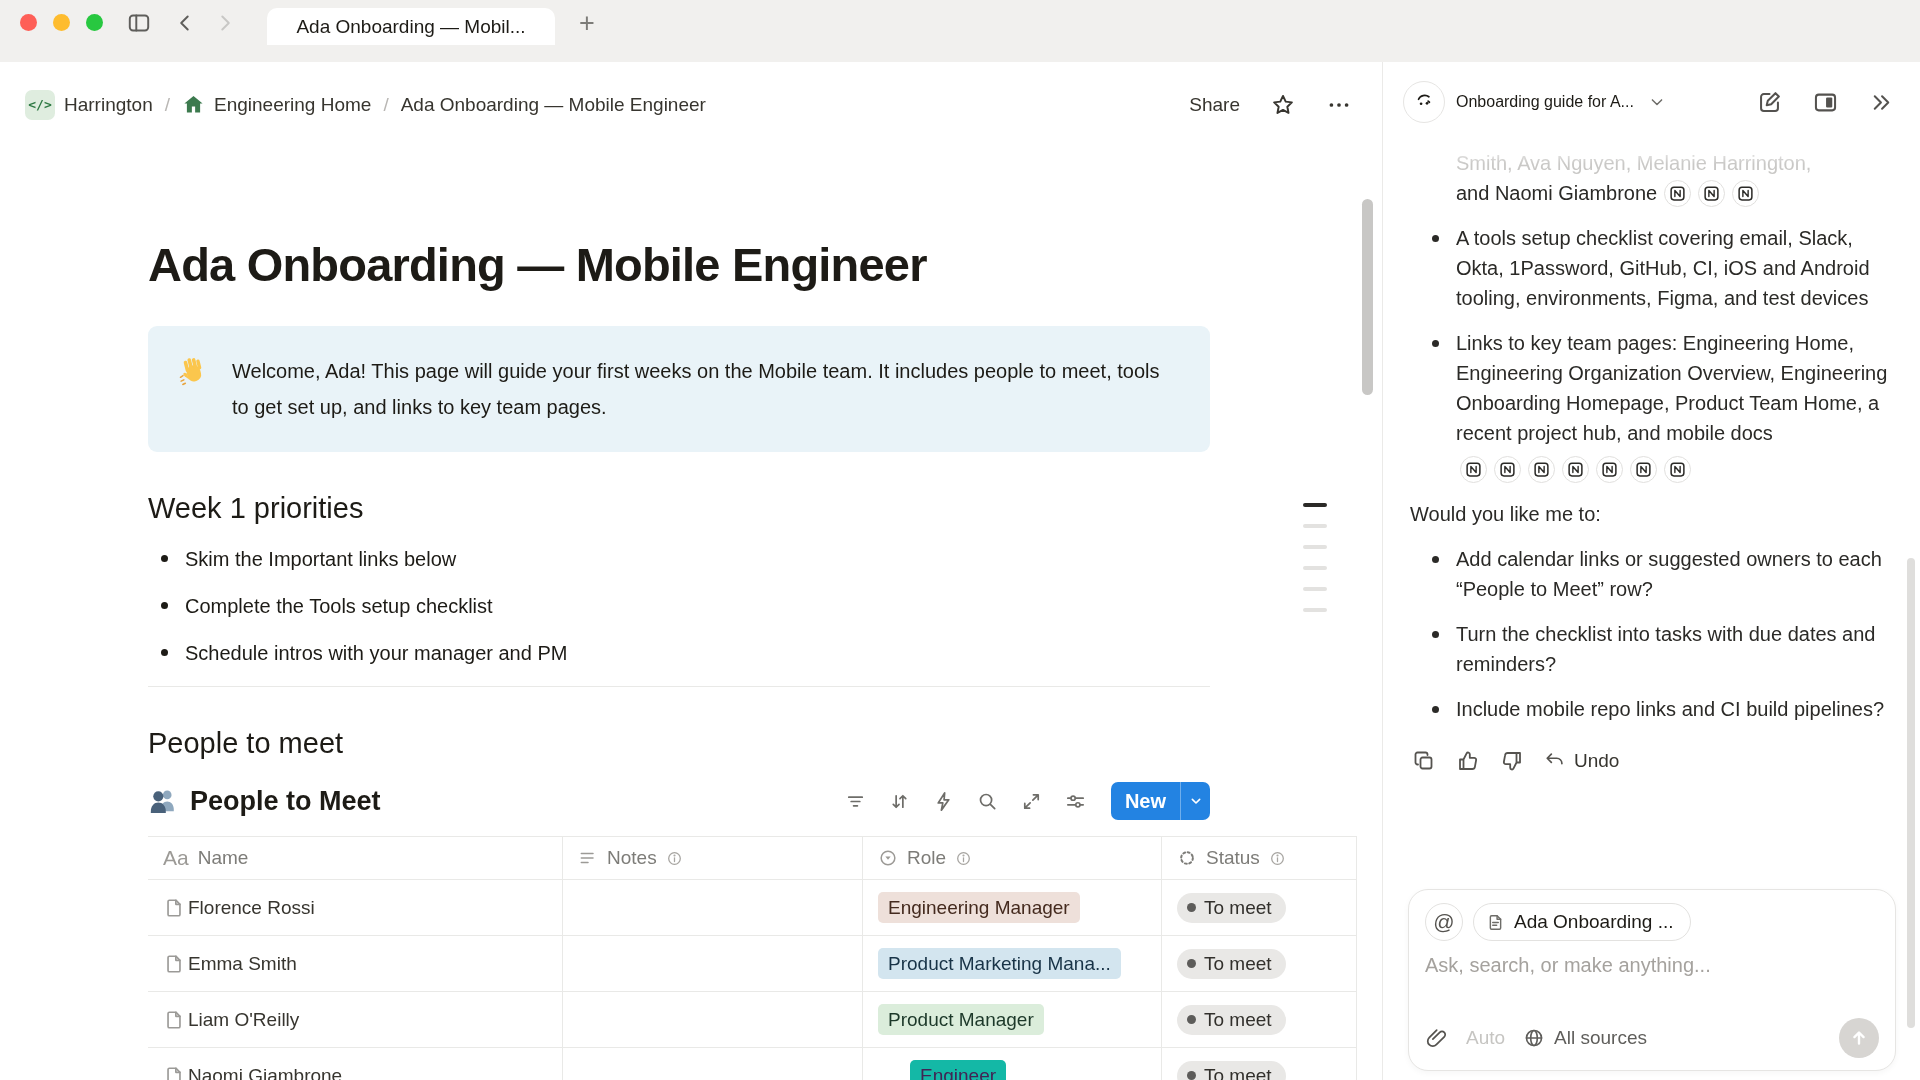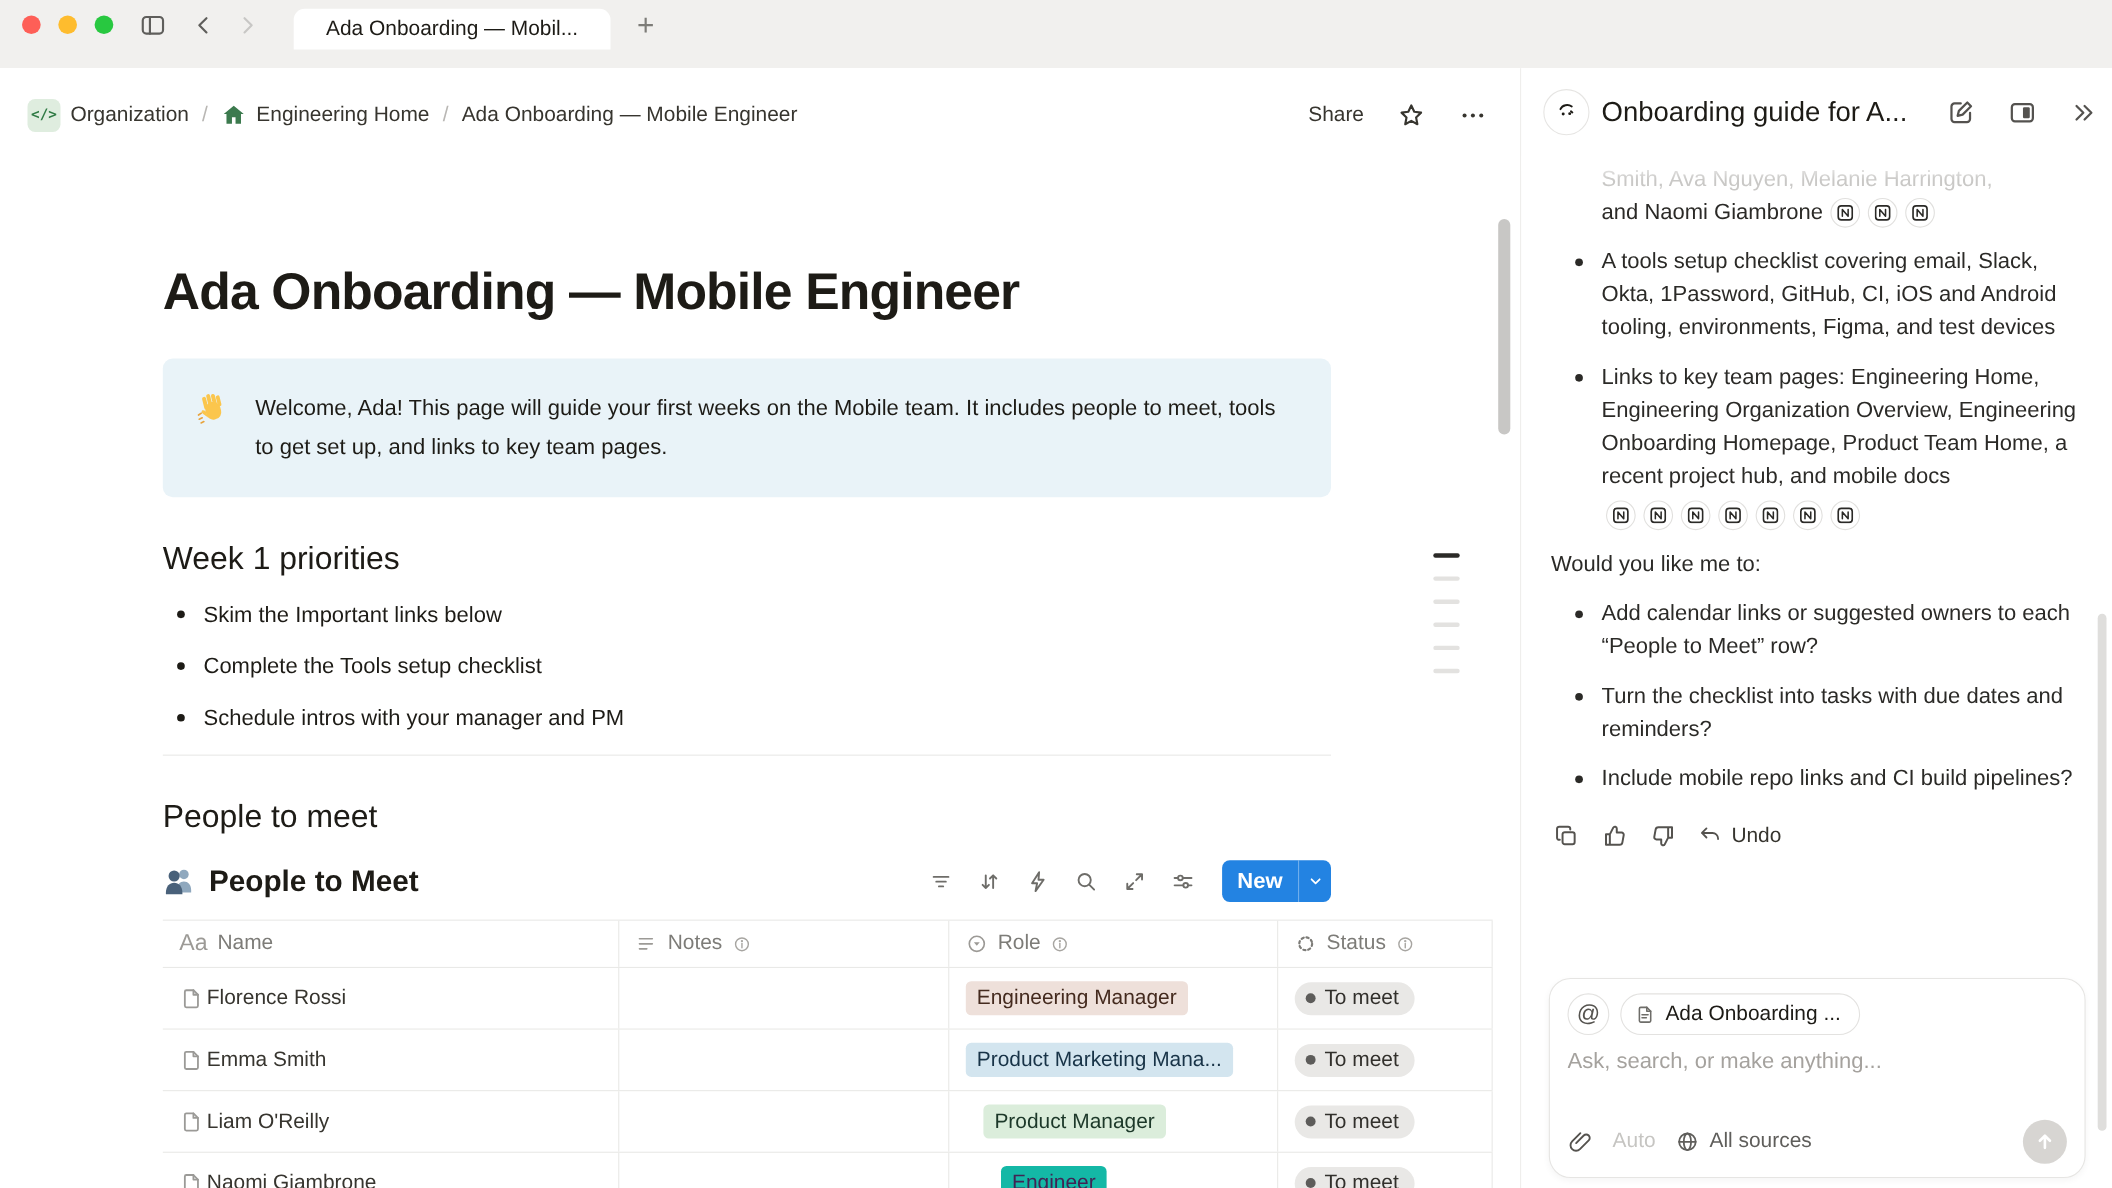--- a/index.html
+++ b/index.html
@@ -84,21 +84,21 @@
   .toc-dashes { position:absolute; left:1303px; top:266px; width:24px; cursor:pointer; }
   .toc-dashes span { display:block; height:3.5px; border-radius:2px; margin-bottom:17.5px; }
   .main-scrollbar { position:absolute; right:9px; top:137px; width:11px; height:196px; border-radius:6px; background:#C8C7C5; cursor:pointer; }
 
   
   .ai-panel { position:relative; width:536px; height:100%; background:#fff; }
   .panel-header { height:80px; display:flex; align-items:center; padding:0 24px 0 20px; gap:11px; }
   .face-btn { width:42px; height:42px; border-radius:50%; border:1px solid #E6E5E3; display:flex; align-items:center; justify-content:center;
               background:#fff; flex:none; cursor:pointer; }
   .face-btn svg { width:26px; height:26px; }
-  .panel-title { font-size:25px; font-weight:500; color:#1D1B16; white-space:nowrap; cursor:pointer; }
+  .panel-title { font-size:16px; font-weight:500; color:#1D1B16; white-space:nowrap; cursor:pointer; }
   .pt-chev { width:20px; height:20px; color:#6E6D69; margin-left:2px; cursor:pointer; }
   .panel-header .spacer { flex:1; }
   .ph-icon { width:27px; height:27px; color:#54524F; margin-left:18px; cursor:pointer; }
   .ph-icon svg { width:27px; height:27px; }
 
   .panel-body { position:relative; padding:6px 30px 0 27px; font-size:20px; line-height:30px; color:#2B2A27; }
   .fade-top { position:absolute; left:0; right:0; top:0; height:22px; background:linear-gradient(#fff, rgba(255,255,255,0)); pointer-events:none; }
   .clipped-line { padding-left:46px; color:#C9C8C6; }
   .cont-line { padding-left:46px; display:flex; align-items:center; gap:7px; flex-wrap:wrap; }
   .nchip { width:27px; height:27px; border-radius:50%; border:1px solid #E1E0DE; background:#fff;
@@ -174,21 +174,21 @@
   </div>
 
   <div class="workspace">
 
     <div class="main">
 
       <div class="doc-header">
         <div class="breadcrumb">
           <span class="crumb">
             <span class="code-chip">&lt;/&gt;</span>
-            <span>Organization</span>
+            <span>Harrington</span>
           </span>
           <span class="sep">/</span>
           <span class="crumb">
             <svg viewBox="0 0 24 24" width="23" height="23">
               <path fill="#3C7A4E" d="M12 3.2 L21.5 11 h-2.6 v9.3 h-5.2 v-6.2 h-3.4 v6.2 H5.1 V11 H2.5 Z"></path>
             </svg>
             <span>Engineering Home</span>
           </span>
           <span class="sep">/</span>
           <span class="crumb">
@@ -410,21 +410,21 @@
                 <svg class="st" style="width:22px;height:22px;color:#9B9A97" viewBox="0 0 24 24">
                     <path d="M7 3.5 h7 l4.5 4.5 V19 a1.5 1.5 0 0 1 -1.5 1.5 H7 A1.5 1.5 0 0 1 5.5 19 V5 A1.5 1.5 0 0 1 7 3.5 Z"></path>
                     <path d="M14 3.5 V8 h4.5"></path>
                   </svg>
                 <span>Liam O'Reilly</span>
               </div>
               <div class="td">
                   <span></span>
                 </div>
               <div class="td">
-                  <span class="pill" style="background: rgb(219, 237, 219); color: rgb(28, 56, 41); margin-left: 16px;">Product Manager</span>
+                  <span class="pill" style="background: rgb(219, 237, 219); color: rgb(28, 56, 41);">Product Manager</span>
                 </div>
               <div class="td">
                 <span class="status-pill" style="background:#E9E8E6">
                     <span class="status-dot" style="background:#5D5C5A"></span>
                     <span>To meet</span>
                   </span>
               </div>
             </div>
 
             <div class="t-row">

